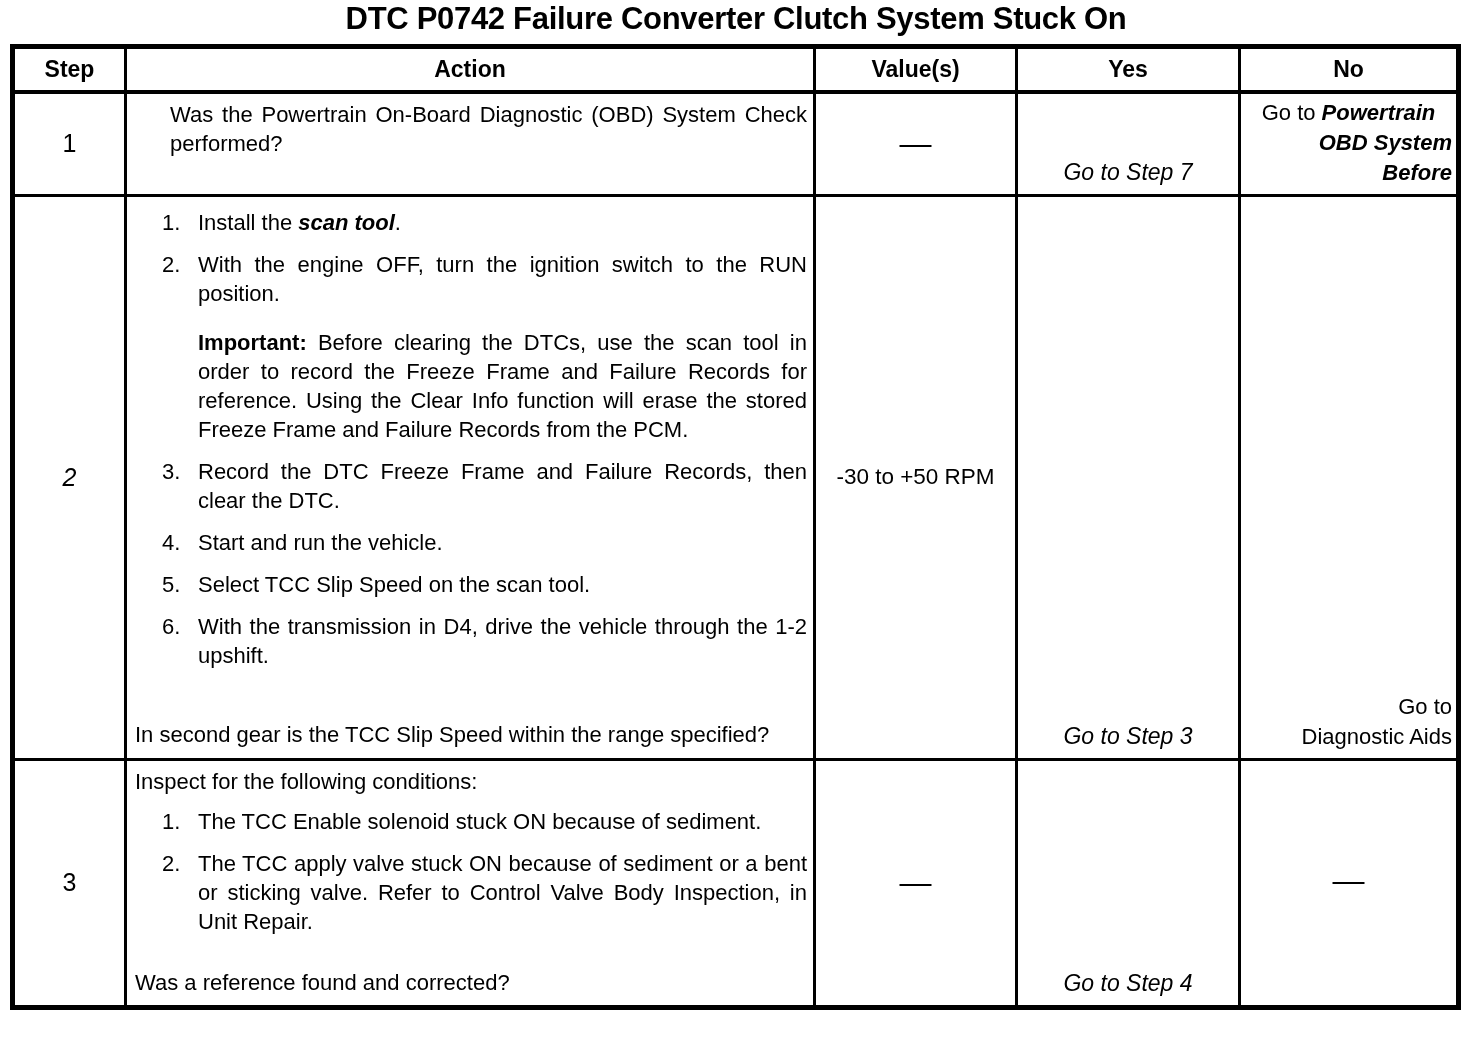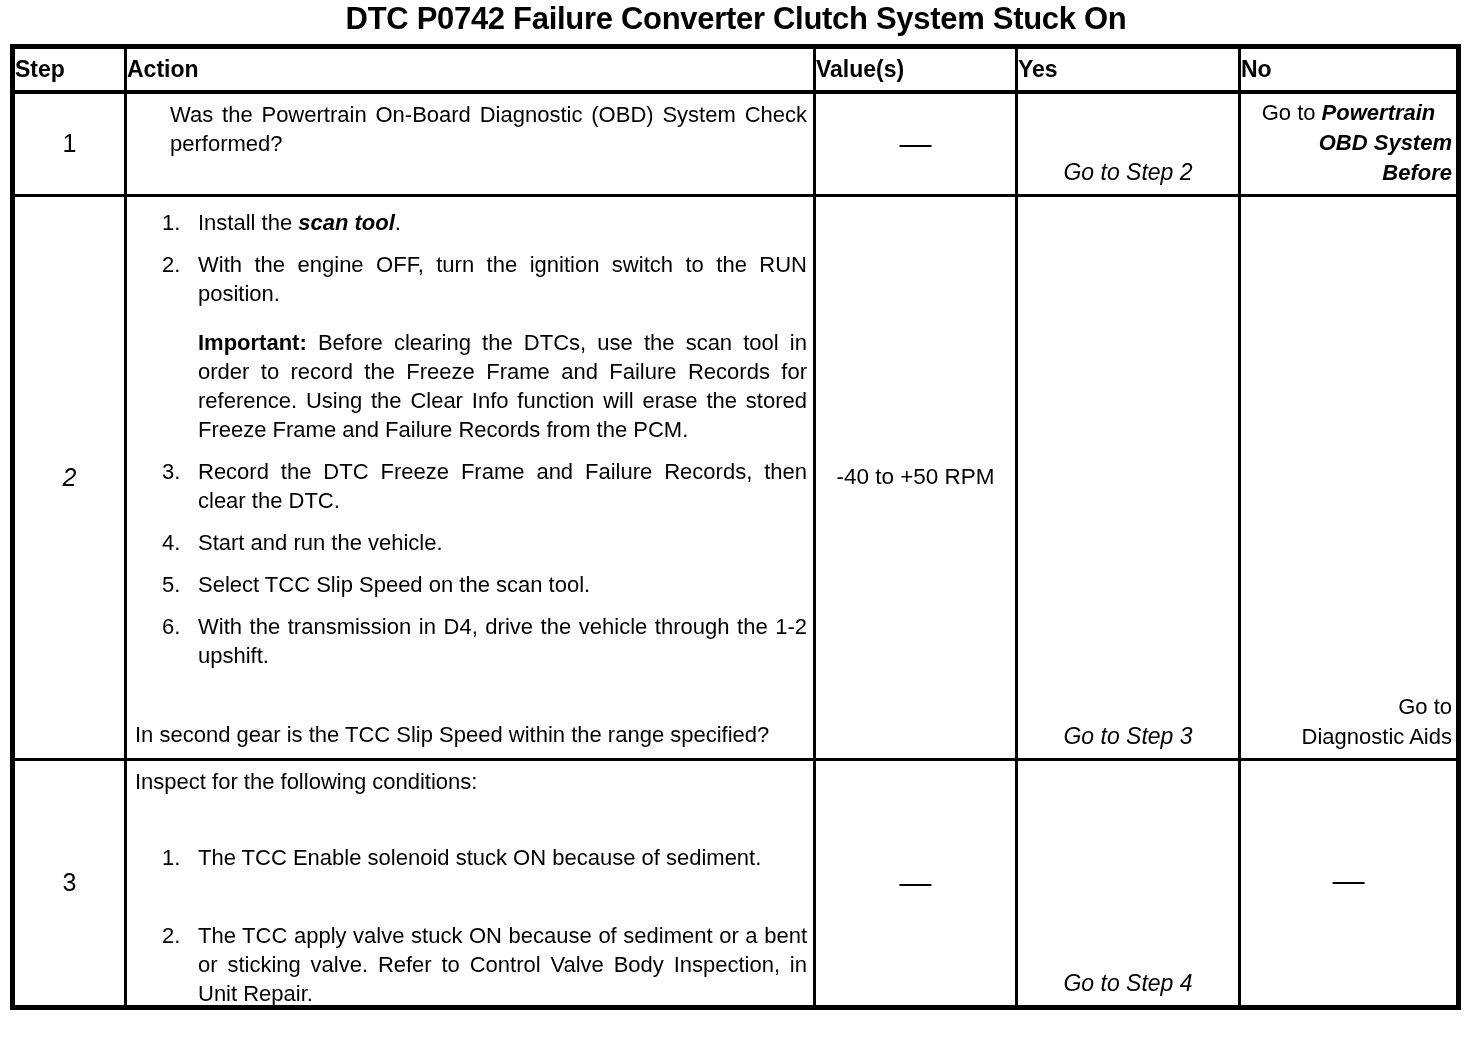--- a/index.html
+++ b/index.html
@@ -28,21 +28,21 @@
   .diag th, .diag td {
     border: 3px solid #000;
     padding: 0;
     overflow: hidden;
   }
   .diag thead th {
     height: 45px;
     font-size: 23px;
     font-weight: 700;
     border-bottom: 4px solid #000;
-    text-align: left;
+    text-align: center;
     vertical-align: middle;
   }
   tr.r1 { height: 103px; }
   tr.r2 { height: 564px; }
   tr.r3 { height: 248px; }
 
   td.step {
     text-align: center;
     vertical-align: middle;
     font-size: 25px;
@@ -52,21 +52,21 @@
   td.action { vertical-align: top; }
   .cellflex {
     display: flex;
     flex-direction: column;
     padding: 6px 6px 6px 8px;
     font-size: 22px;
     line-height: 29px;
   }
   .r1 .cellflex { height: 97px; padding-left: 43px; }
   .r2 .cellflex { height: 558px; }
-  .r3 .cellflex { height: 242px; gap: 36px; }
+  .r3 .cellflex { height: 242px; }
 
   .qline { text-align: justify; }
   .qbottom { margin-top: auto; text-align: justify; }
 
   .list-item { display: flex; margin-top: 13px; padding-left: 27px; }
   .list-item .num { flex: 0 0 36px; }
   .list-item .txt { flex: 1 1 auto; text-align: justify; }
   .list-item.first { margin-top: 5px; }
 
   .important-note {
@@ -129,21 +129,21 @@
       <td class="step">1</td>
       <td class="action">
         <div class="cellflex">
           <div class="qline">Was the Powertrain On-Board Diagnostic (OBD) System Check performed?</div>
         </div>
       </td>
       <td class="value">
         <span class="dash">—</span>
       </td>
       <td class="yes">
-        <span>Go to Step 2</span>
+        <span>Go to Step 7</span>
       </td>
       <td class="no mid">
         <span>Go to </span><i class="serif-it">Powertrain</i>
         <i class="serif-it block">OBD System</i>
         <i class="serif-it block">Before</i>
       </td>
     </tr>
 
     <tr class="r2">
       <td class="step it">2</td>
@@ -173,21 +173,21 @@
             <div class="txt">Select TCC Slip Speed on the scan tool.</div>
           </div>
           <div class="list-item">
             <span class="num">6.</span>
             <div class="txt">With the transmission in D4, drive the vehicle through the 1-2 upshift.</div>
           </div>
           <div class="qbottom">In second gear is the TCC Slip Speed within the range specified?</div>
         </div>
       </td>
       <td class="value">
-        <span>-40 to +50 RPM</span>
+        <span>-30 to +50 RPM</span>
       </td>
       <td class="yes">
         <span>Go to Step 3</span>
       </td>
       <td class="no bot">
         <span class="block">Go to</span>
         <span class="block">Diagnostic Aids</span>
       </td>
     </tr>
 

